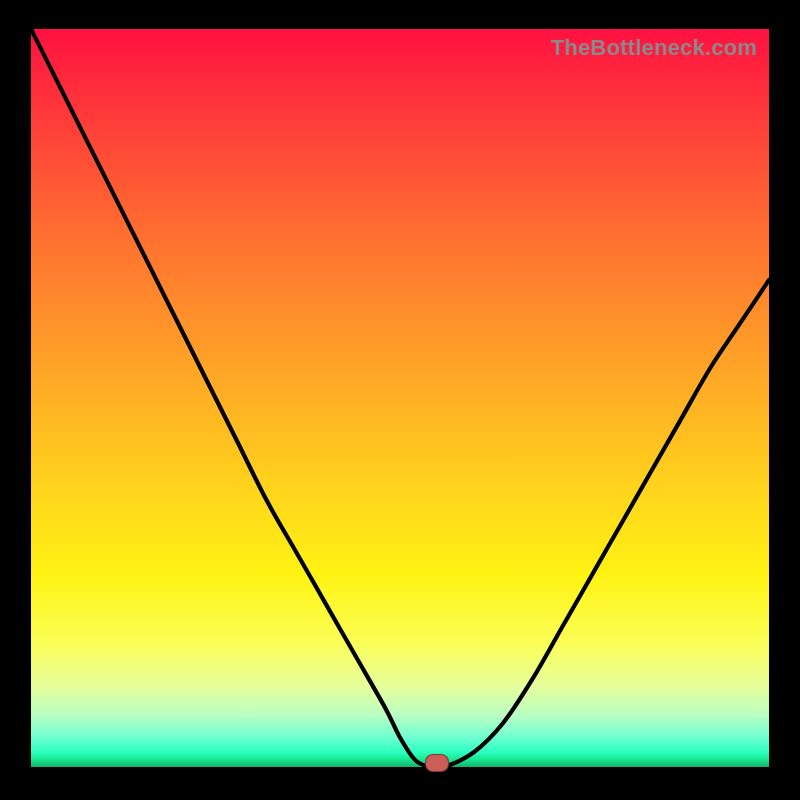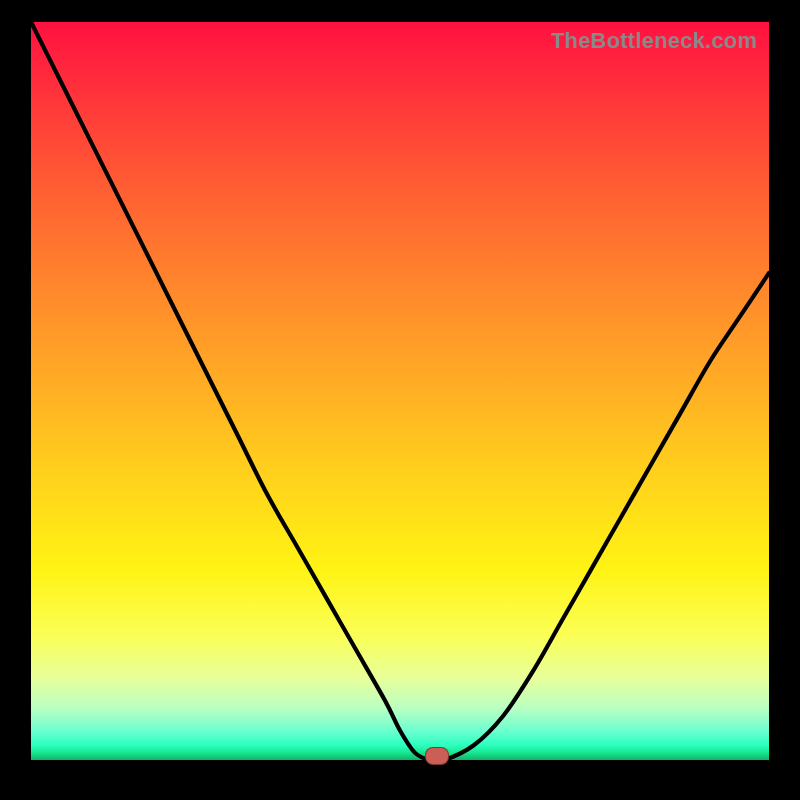--- a/index.html
+++ b/index.html
@@ -13,21 +13,21 @@
   }
   .frame {
     position: relative;
     width: 800px;
     height: 800px;
     background: #000;
   }
   .plot-area {
     position: absolute;
     left: 31px;
-    top: 22px;
+    top: 29px;
     width: 738px;
     height: 738px;
     background: linear-gradient(
       to bottom,
       #ff1141 0%,
       #ff3b39 12%,
       #ff6931 26%,
       #ff8d2b 38%,
       #ffb024 50%,
       #ffd31c 62%,

